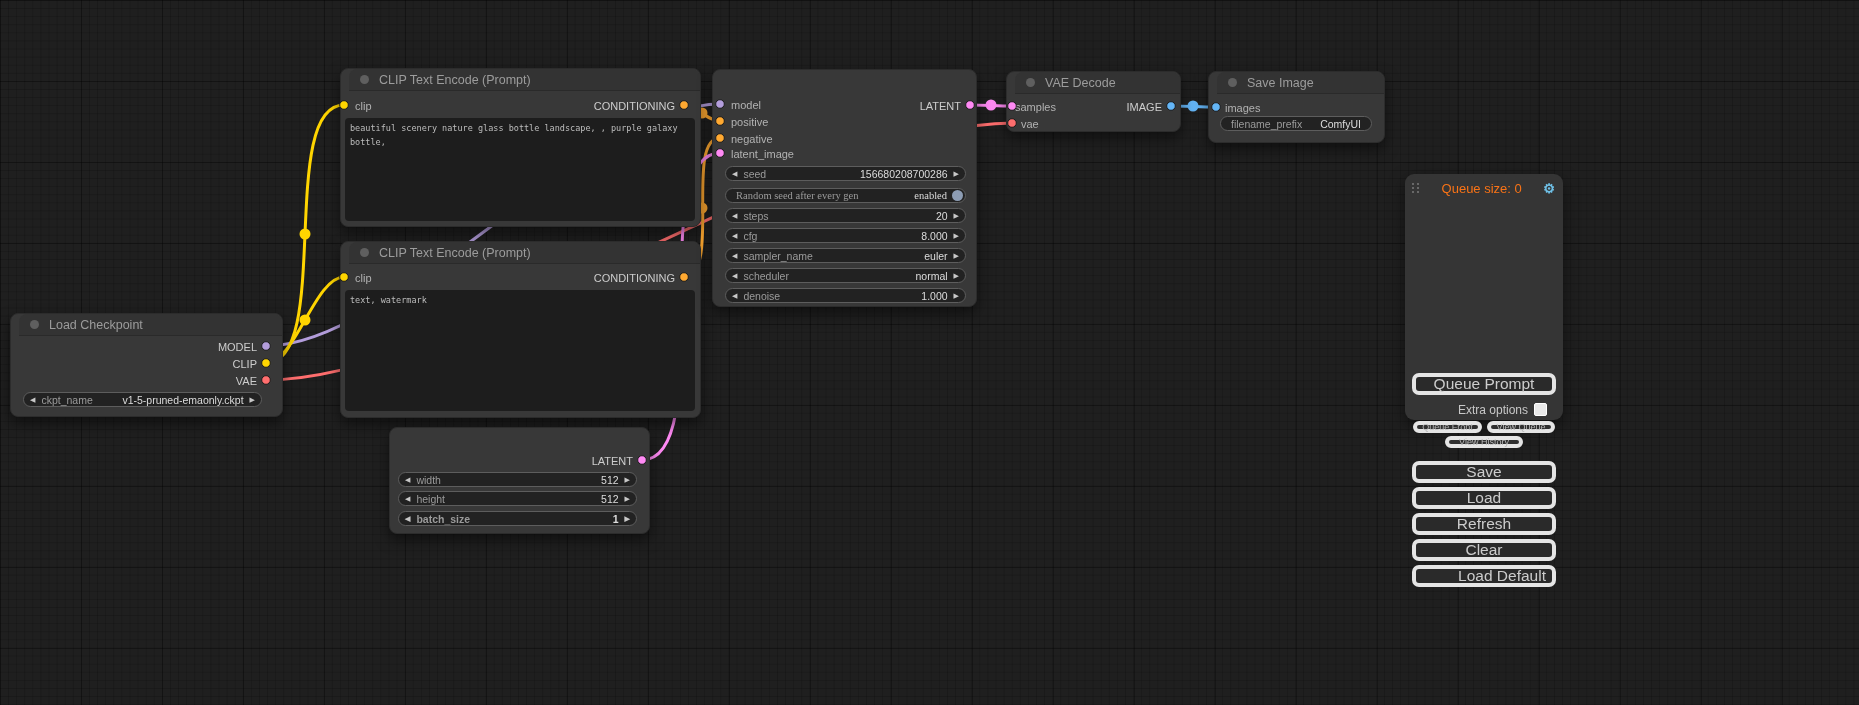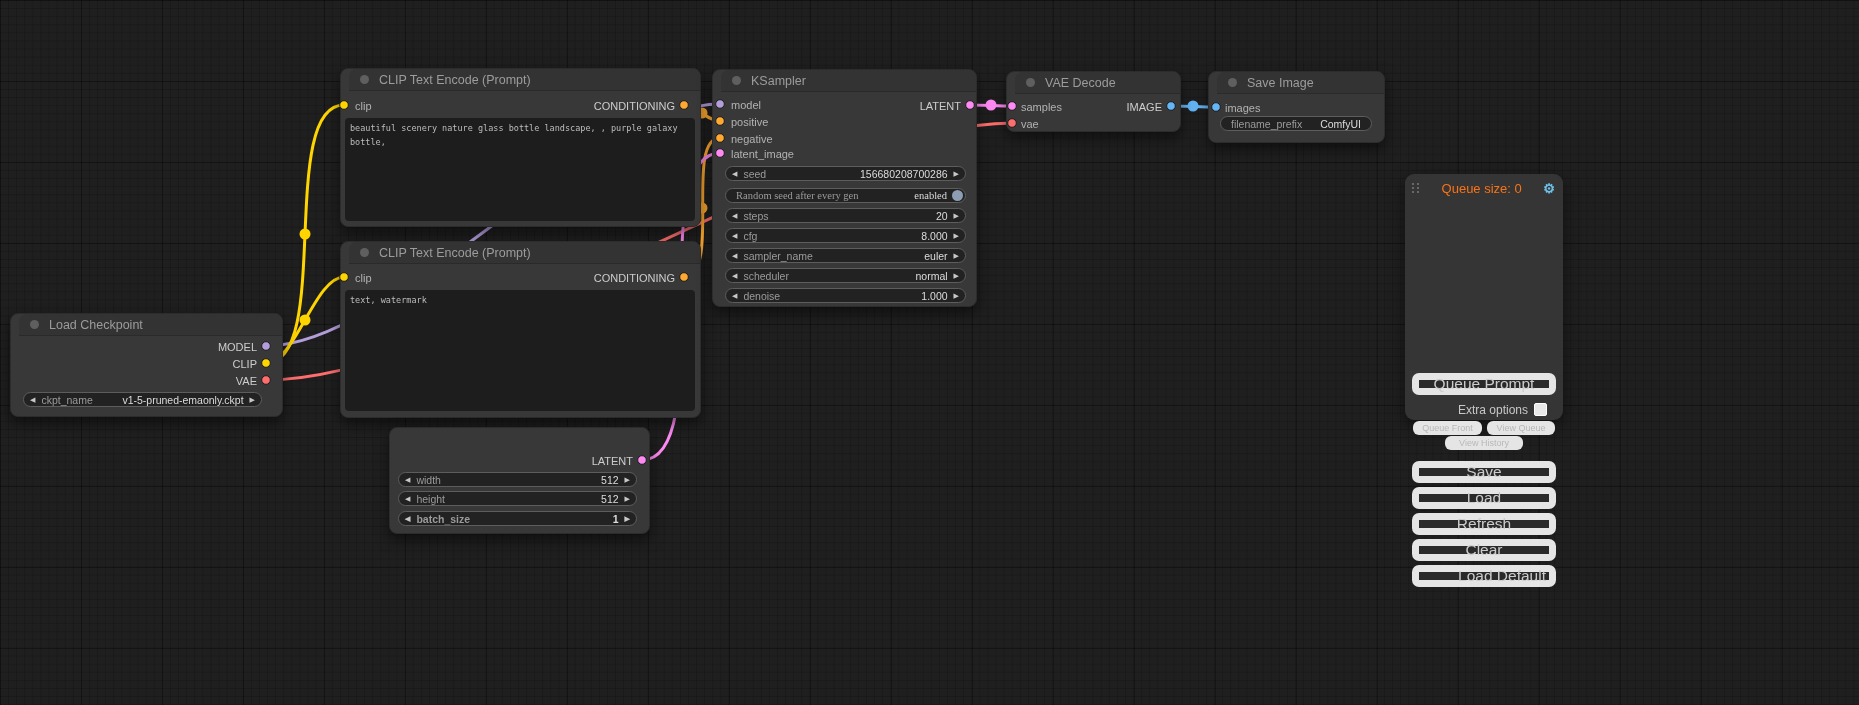--- a/index.html
+++ b/index.html
@@ -44,21 +44,21 @@
   .pill .pad{width:10px;flex:0 0 auto;}
   .toggle-wrap{display:flex;align-items:center;padding:0 2px 0 5px;}
   
   .qpanel{
     position:absolute;left:1405px;top:174px;width:158px;height:246px;z-index:4;
     background:#353535;border-radius:9px;box-shadow:0 6px 16px rgba(0,0,0,0.5);
   }
   .qheader{position:absolute;left:0;top:7px;right:0;height:14px;display:flex;align-items:center;}
   .qsize{flex:1;text-align:center;font-size:13px;color:#f97316;}
   .qbtn{
-    position:absolute;background:#2a2a2a;border:7px solid #e5e5e5;border-radius:7px;
+    position:absolute;background:#2a2a2a;border:4px solid #e5e5e5;border-radius:7px;
     color:#cccccc;display:flex;align-items:center;justify-content:center;box-sizing:border-box;
   }
   .qbtn.big{left:7px;width:144px;height:22px;font-size:15.5px;}
   .qbtn.small{height:12px;font-size:9px;border-radius:6px;color:#b8b8b8;background:#2f2f2f;}
   .extra{position:absolute;left:0;top:229px;right:16px;height:13px;display:flex;align-items:center;justify-content:flex-end;font-size:12px;color:#c8c8c8;}
   .checkbox{width:11px;height:11px;background:#e9e9e9;border:1px solid #ffffff;border-radius:2px;margin-left:6px;}
   .dragdots{margin-left:6px;display:block;}
   .gearbtn{margin-right:8px;font-size:13px;line-height:13px;font-weight:bold;}
 </style>
 </head>
@@ -116,24 +116,20 @@
   <div class="ntitle">
     <span class="ndot"></span>
     <span class="ntext">CLIP Text Encode (Prompt)</span>
   </div>
   <div class="prow" style="left:14px;top:29px;">clip</div>
   <div class="prow out" style="right:25px;top:29px;">CONDITIONING</div>
   <div class="ta" style="left:4px;top:48px;width:350px;height:121px;">text, watermark</div>
 </div>
 
 <div class="node" style="left:712px;top:69px;width:265px;height:238px;">
-  <div class="ntitle">
-    <span class="ndot"></span>
-    <span class="ntext">KSampler</span>
-  </div>
   <div class="prow" style="left:18px;top:28px;">model</div>
   <div class="prow" style="left:18px;top:45px;">positive</div>
   <div class="prow" style="left:18px;top:62px;">negative</div>
   <div class="prow" style="left:18px;top:77px;">latent_image</div>
   <div class="prow out" style="right:15px;top:29px;">LATENT</div>
 
   <div class="pill" style="left:12px;top:96px;width:241px;">
     <span class="arr">◀</span>
     <span class="wlabel">seed</span>
     <span class="wvalue">156680208700286</span>
@@ -201,21 +197,21 @@
     <span class="wvalue">1</span>
     <span class="arr">▶</span>
   </div>
 </div>
 
 <div class="node" style="left:1006px;top:71px;width:175px;height:61px;">
   <div class="ntitle">
     <span class="ndot"></span>
     <span class="ntext">VAE Decode</span>
   </div>
-  <div class="prow" style="left:14px;top:28px;">samples</div>
+  <div class="prow" style="left:8px;top:28px;">samples</div>
   <div class="prow" style="left:14px;top:45px;">vae</div>
   <div class="prow out" style="right:18px;top:28px;">IMAGE</div>
 </div>
 
 <div class="node" style="left:1208px;top:71px;width:177px;height:72px;">
   <div class="ntitle">
     <span class="ndot"></span>
     <span class="ntext">Save Image</span>
   </div>
   <div class="prow" style="left:16px;top:29px;">images</div>

